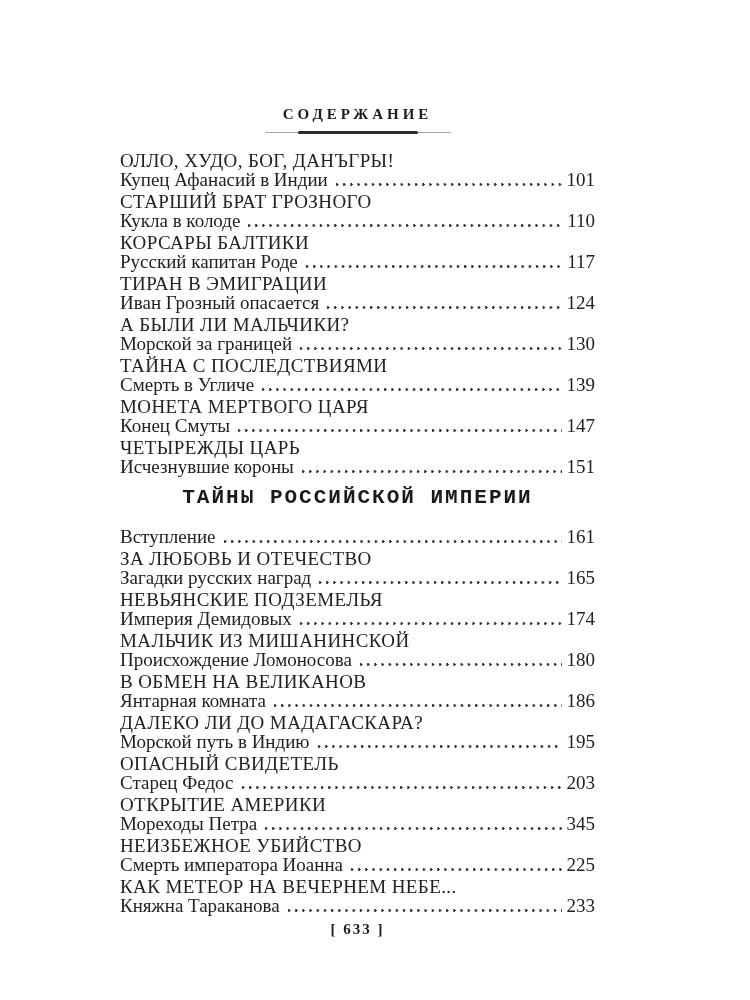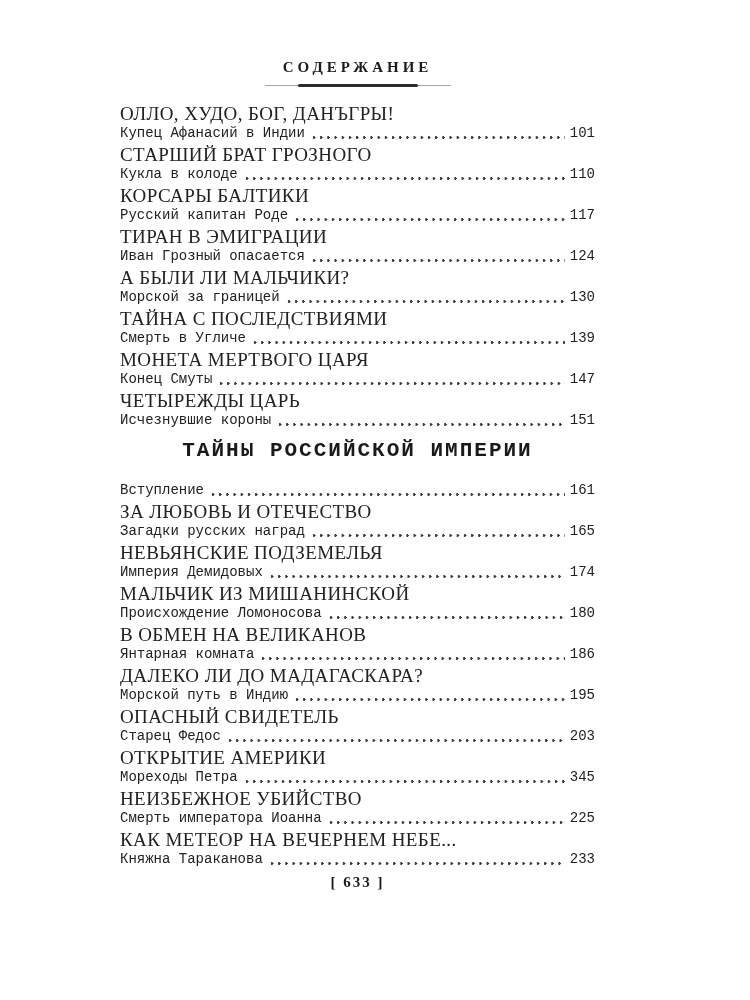--- a/index.html
+++ b/index.html
@@ -4,21 +4,21 @@
 <style>
   html, body { margin: 0; padding: 0; background: #ffffff; }
   .page {
     position: relative;
     width: 750px;
     height: 1000px;
     background: #ffffff;
     color: #1f1f1f;
     font-family: "Liberation Serif", "DejaVu Serif", serif;
     box-sizing: border-box;
-    padding: 59px 155px 0 120px;
+    padding: 106px 155px 0 120px;
     overflow: hidden;
   }
   
   .page-header { text-align: center; }
   .header-title {
     font-size: 15px;
     line-height: 16px;
     font-weight: bold;
     letter-spacing: 4px;
     color: #1c1c1c;
@@ -63,24 +63,23 @@
   .entry-title {
     font-size: 19px;
     line-height: 21px;
     letter-spacing: 0.4px;
     color: #222222;
     white-space: nowrap;
   }
   .entry-row {
     display: flex;
     align-items: flex-end;
-    font-size: 14px;
+    font-size: 19px;
     line-height: 18px;
     color: #222222;
-    font-family: Liberation Mono, monospace;
   }
   .entry-sub { white-space: nowrap; }
   .leader {
     flex: 1 1 auto;
     height: 5px;
     margin: 0 5px 2px 7px;
     background-image: radial-gradient(circle at 2px 2.5px, #3a3a3a 1.15px, rgba(0,0,0,0) 1.5px);
     background-size: 7.2px 5px;
     background-repeat: repeat-x;
   }

